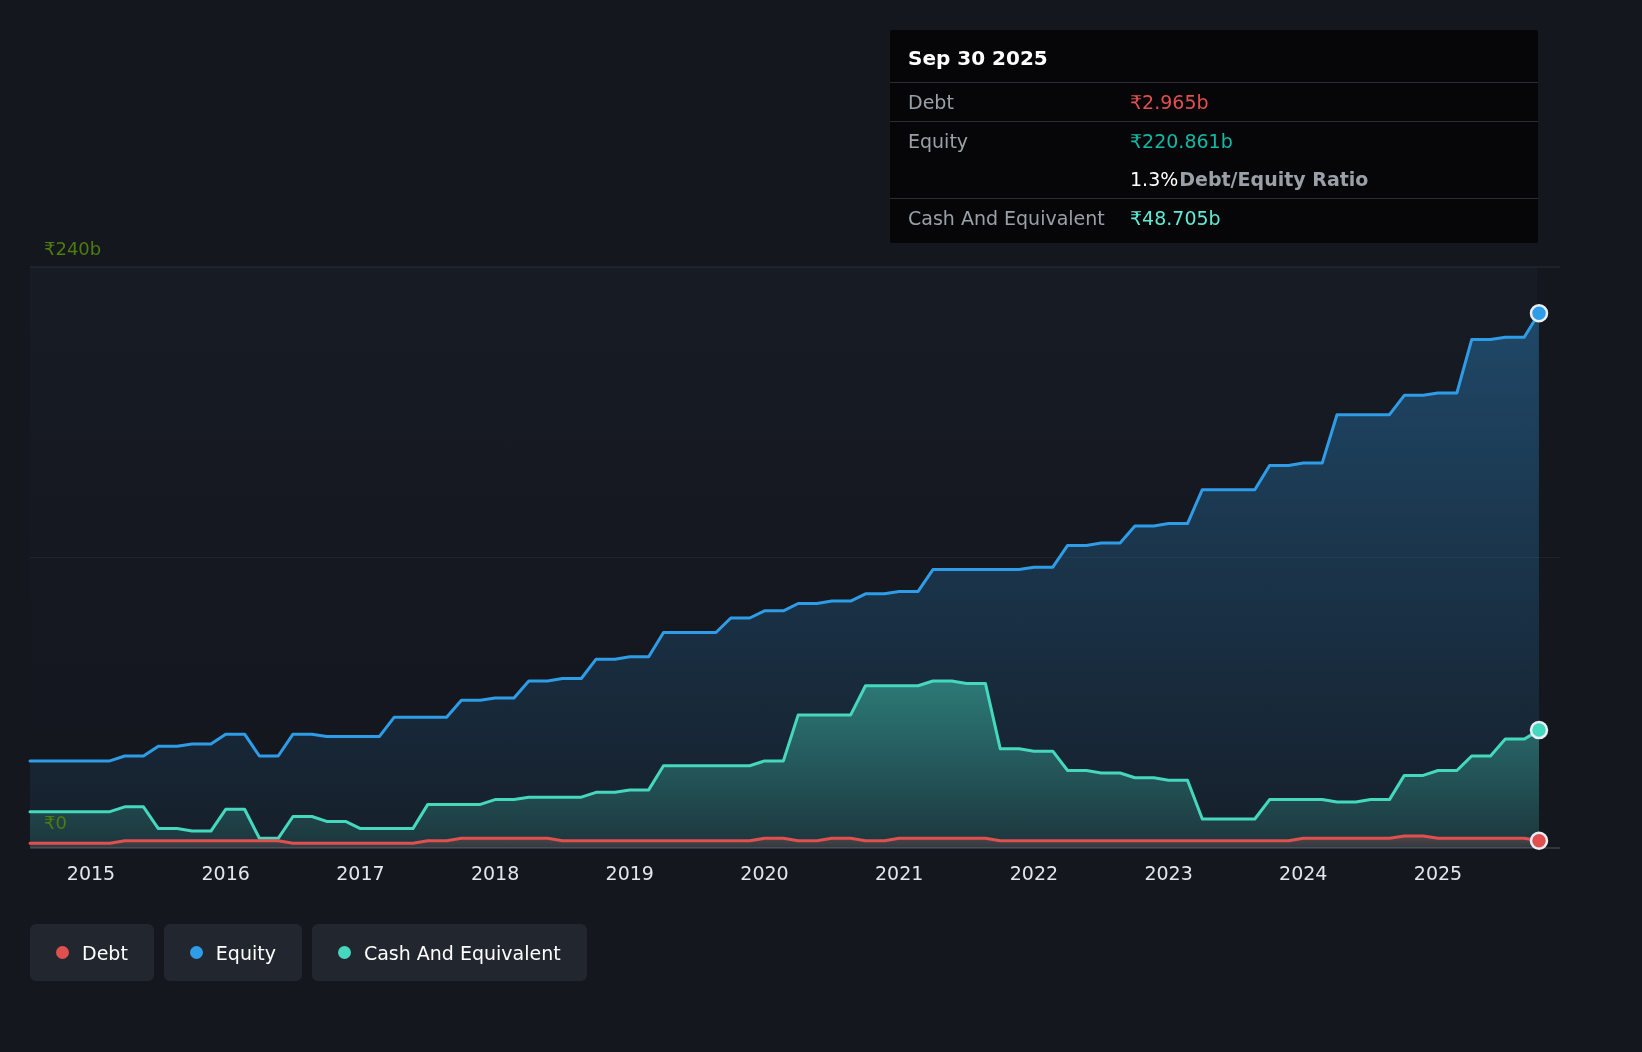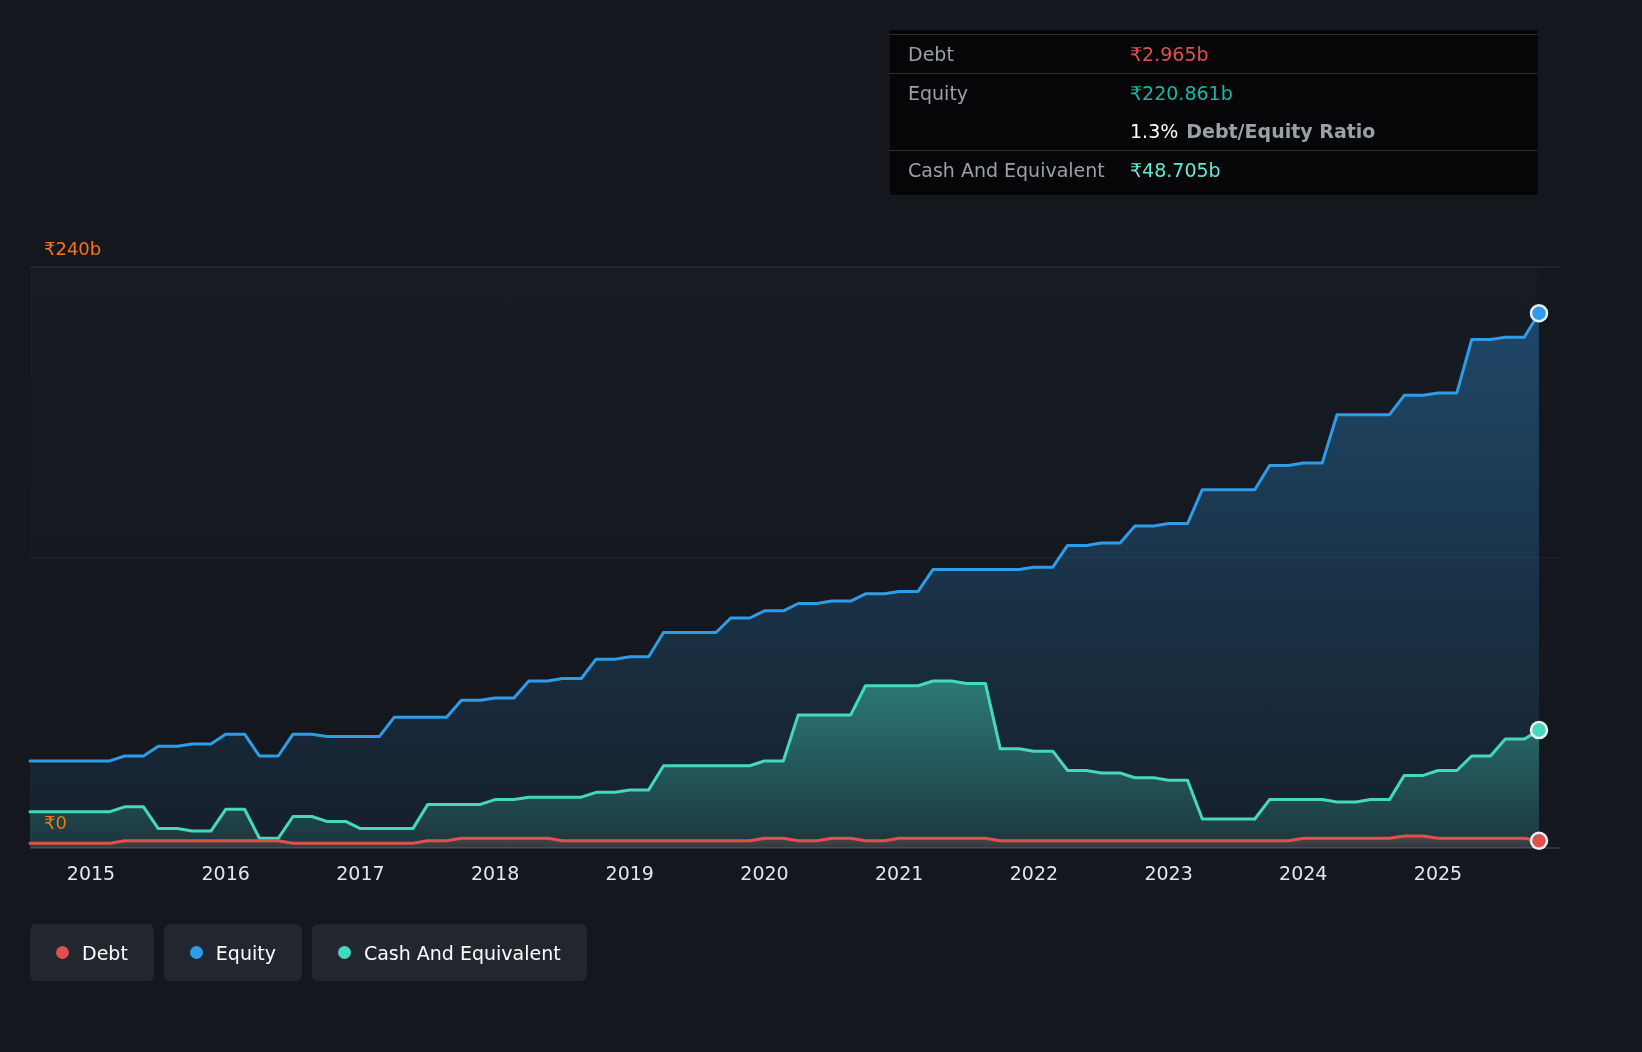--- a/index.html
+++ b/index.html
@@ -3,35 +3,35 @@
 <meta charset="utf-8">
 <style>
   html,body{margin:0;padding:0;background:#14171e;}
   .screen{
     position:relative;width:1642px;height:1052px;background:#14171e;
     overflow:hidden;font-family:"DejaVu Sans","Liberation Sans",sans-serif;
   }
   svg text{font-family:"DejaVu Sans","Liberation Sans",sans-serif;}
   #chart-svg{position:absolute;left:0;top:0;}
 
-  .y-label{position:absolute;color:#f97316;font-size:18px;}
+  .y-label{position:absolute;color:#4d7c0f;font-size:18px;}
   .y-top{left:44px;top:238px;}
   .y-zero{left:44px;top:812px;}
 
   .tooltip{
     position:absolute;left:890px;top:30px;width:648px;
     background:#060608;border-radius:2px;padding:4px 0 6px;
   }
   .tt-title{padding:12px 18px 12px;font-size:20px;font-weight:700;color:#ffffff;}
   .tt-row{display:flex;align-items:center;padding:8px 18px;border-top:1px solid #2b2d31;font-size:19px;}
   .tt-row.no-line{border-top:none;}
   .tt-label{width:222px;flex-shrink:0;color:#9aa0a8;font-weight:400;}
   .tt-value{font-weight:400;}
   .tt-ratio-num{font-weight:400;color:#ffffff;}
-  .tt-ratio-text{font-weight:700;color:#9aa0a8;margin-left:8px;}
+  .tt-ratio-text{font-weight:700;color:#9aa0a8;margin-left:1px;}
 
   .legend{position:absolute;left:30px;top:924px;display:flex;gap:10px;}
   .pill{
     display:flex;align-items:center;gap:13px;background:#22262e;
     border-radius:6px;padding:0 26px;height:57px;color:#ffffff;font-size:19px;
   }
   .dot{width:13px;height:13px;border-radius:50%;flex-shrink:0;}
 </style>
 </head>
 <body>
@@ -80,20 +80,21 @@
       <text x="1033.9" y="880" fill="#e3e6ea" font-size="19" text-anchor="middle">2022</text>
       <text x="1168.6" y="880" fill="#e3e6ea" font-size="19" text-anchor="middle">2023</text>
       <text x="1303.3" y="880" fill="#e3e6ea" font-size="19" text-anchor="middle">2024</text>
       <text x="1438.0" y="880" fill="#e3e6ea" font-size="19" text-anchor="middle">2025</text>
     </svg>
 
   <div class="y-label y-top">₹240b</div>
   <div class="y-label y-zero">₹0</div>
 
   <div class="tooltip">
+    <div class="tt-title">Sep 30 2025</div>
 
     <div class="tt-row">
       <span class="tt-label">Debt</span>
       <span class="tt-value" style="color: rgb(224, 80, 78);">₹2.965b</span>
     </div>
 
     <div class="tt-row">
       <span class="tt-label">Equity</span>
       <span class="tt-value" style="color: #14b8a6;">₹220.861b</span>
     </div>

